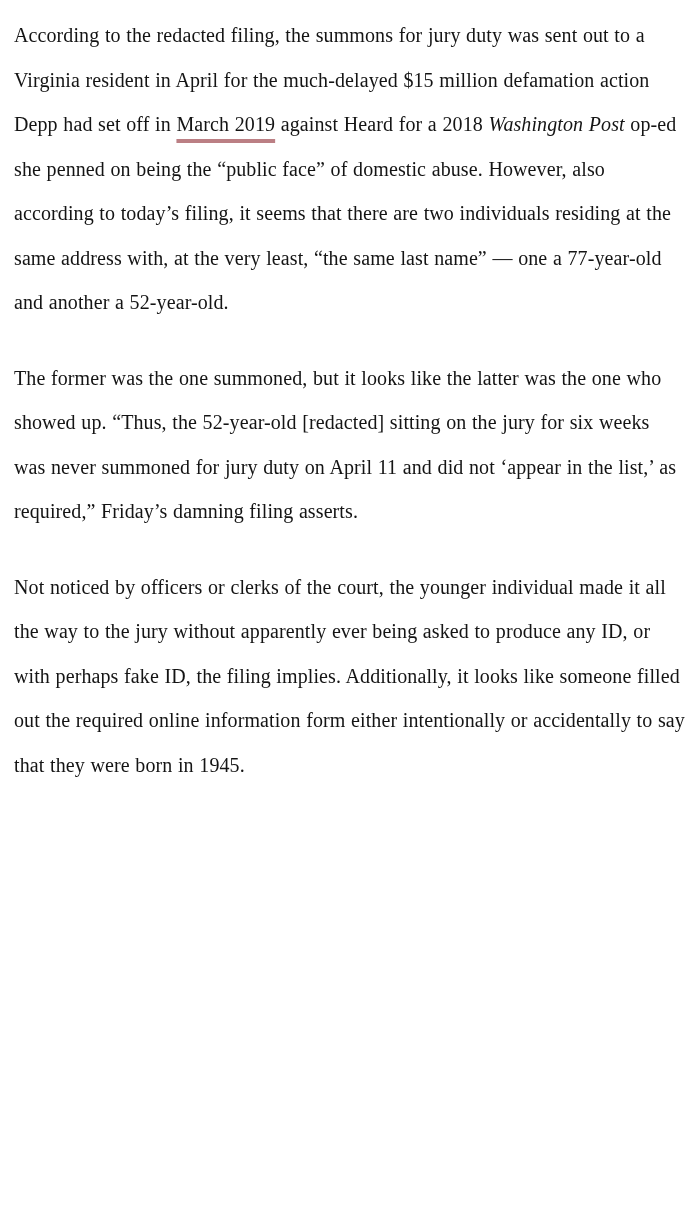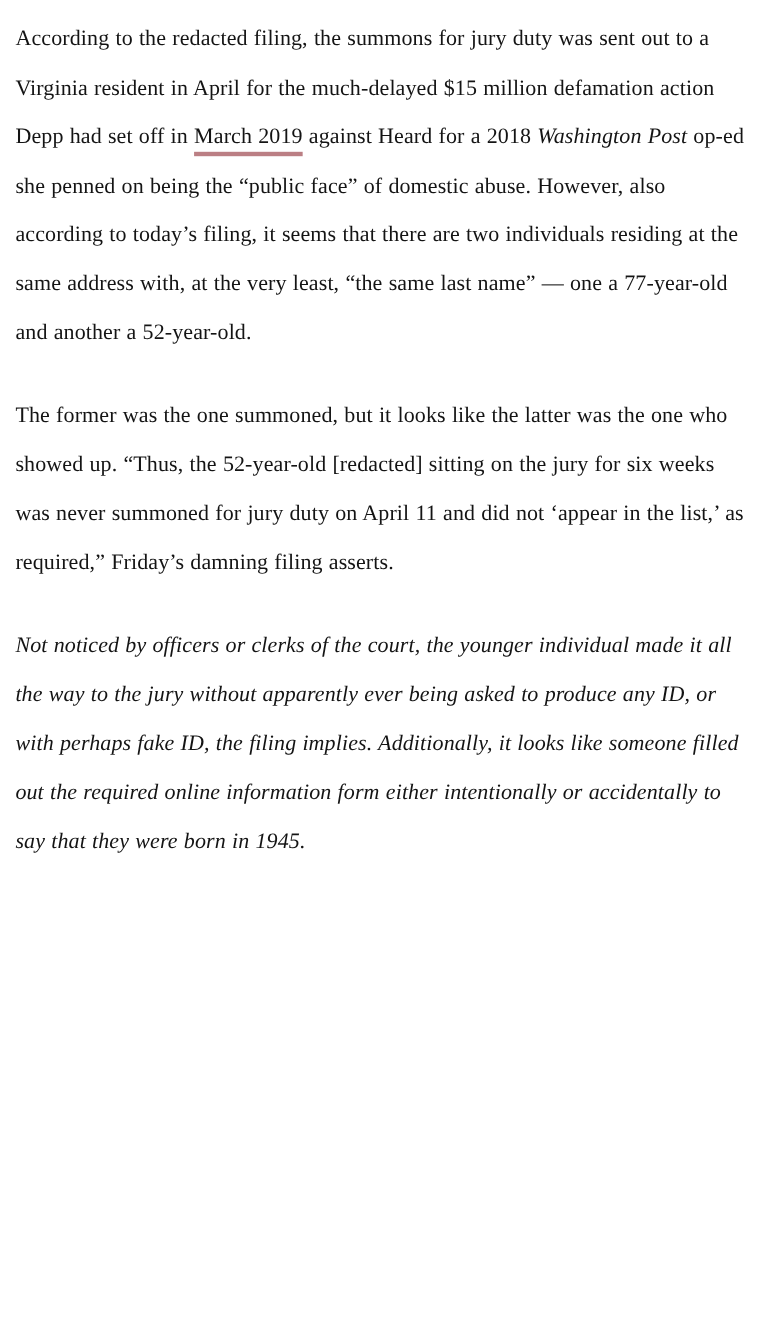--- a/index.html
+++ b/index.html
@@ -25,21 +25,20 @@
     line-height: 44.5px;
     color: var(--text);
     letter-spacing: 0.1px;
     word-spacing: 0.5px;
   }
   .article p {
     margin: 0 0 31px 0;
   }
   .article p:last-child {
     margin-bottom: 0;
-    font-style: italic;
   }
   a.article-link {
     color: inherit;
     text-decoration: underline;
     text-decoration-color: var(--link-underline);
     text-decoration-thickness: 4px;
     text-underline-offset: 8px;
     text-decoration-skip-ink: none;
     cursor: pointer;
   }

